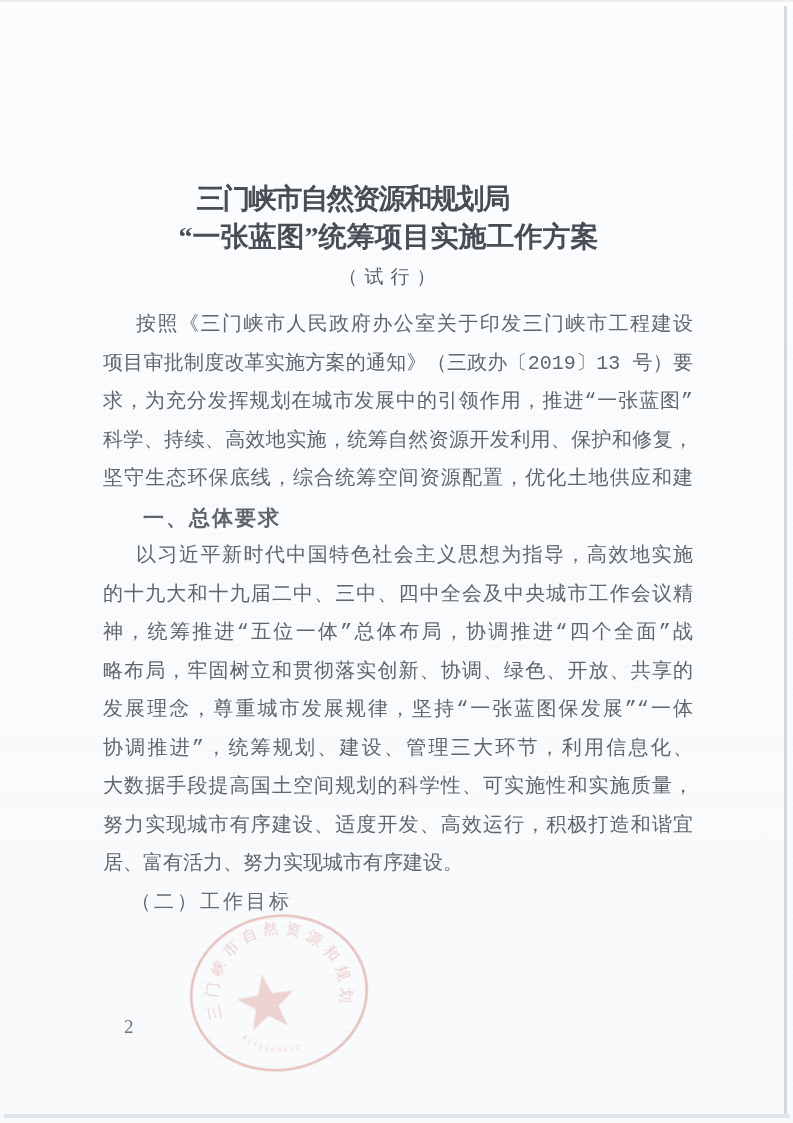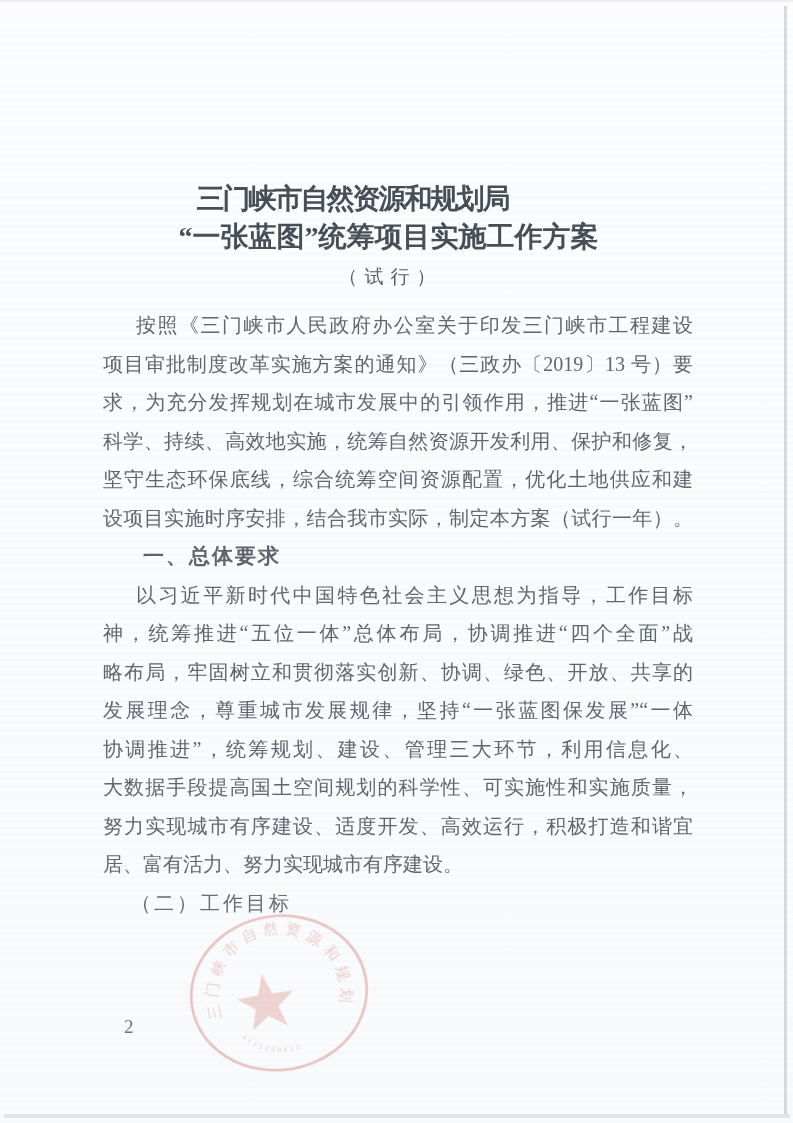--- a/index.html
+++ b/index.html
@@ -45,20 +45,21 @@
   
   .doc-lines {
     position:absolute; left:103px; top:306px; width:590px;
     font-size:20px; color:#5f666f;
   }
   .ln {
     height:38.5px; line-height:38.5px;
     text-align:justify; text-align-last:justify;
     text-justify:inter-character;
     overflow:hidden;
+    font-family:Liberation Mono, monospace;
   }
   .ln.first { text-indent:33px; }
   .ln.last  { text-align-last:left; }
   .ln.h1 {
     font-family:"Liberation Sans", sans-serif;
     font-weight:700; font-size:21px; color:#5e646c;
     text-align-last:left; text-indent:40px; letter-spacing:2px;
   }
   .ln.h2 {
     font-weight:400; color:#656c75;
@@ -106,23 +107,23 @@
   <div class="title-line1">三门峡市自然资源和规划局</div>
   <div class="title-line2">“一张蓝图”统筹项目实施工作方案</div>
   <div class="subtitle">（试行）</div>
 
   <div class="doc-lines">
     <div class="ln first">按照《三门峡市人民政府办公室关于印发三门峡市工程建设</div>
     <div class="ln">项目审批制度改革实施方案的通知》（三政办〔2019〕13 号）要</div>
     <div class="ln">求，为充分发挥规划在城市发展中的引领作用，推进“一张蓝图”</div>
     <div class="ln">科学、持续、高效地实施，统筹自然资源开发利用、保护和修复，</div>
     <div class="ln">坚守生态环保底线，综合统筹空间资源配置，优化土地供应和建</div>
-    <div class="ln">设项目实施时序安排，结合我市实际，制定本方案（试行一年）。</div>
     <div class="ln h1">一、总体要求</div>
-    <div class="ln first">以习近平新时代中国特色社会主义思想为指导，工作目标</div>
+    <div class="ln first">以习近平新时代中国特色社会主义思想为指导，高效地实施</div>
+    <div class="ln">的十九大和十九届二中、三中、四中全会及中央城市工作会议精</div>
     <div class="ln">神，统筹推进“五位一体”总体布局，协调推进“四个全面”战</div>
     <div class="ln">略布局，牢固树立和贯彻落实创新、协调、绿色、开放、共享的</div>
     <div class="ln">发展理念，尊重城市发展规律，坚持“一张蓝图保发展”“一体</div>
     <div class="ln">协调推进”，统筹规划、建设、管理三大环节，利用信息化、</div>
     <div class="ln">大数据手段提高国土空间规划的科学性、可实施性和实施质量，</div>
     <div class="ln">努力实现城市有序建设、适度开发、高效运行，积极打造和谐宜</div>
     <div class="ln last">居、富有活力、努力实现城市有序建设。</div>
     <div class="ln h2">（二）工作目标</div>
   </div>
 

